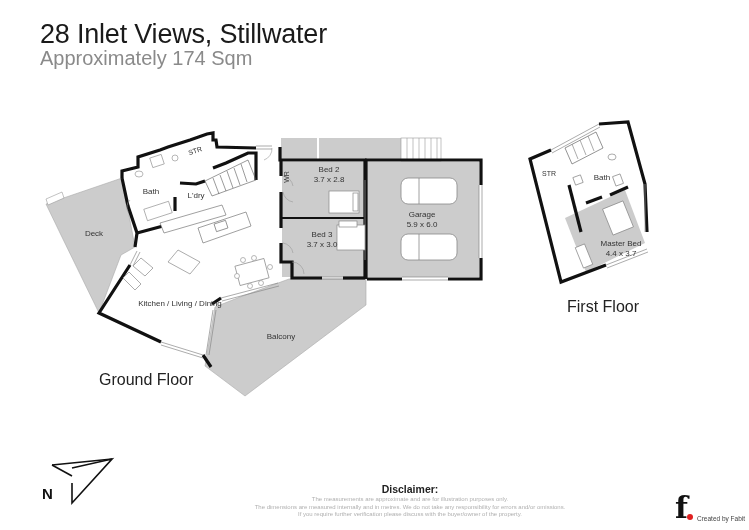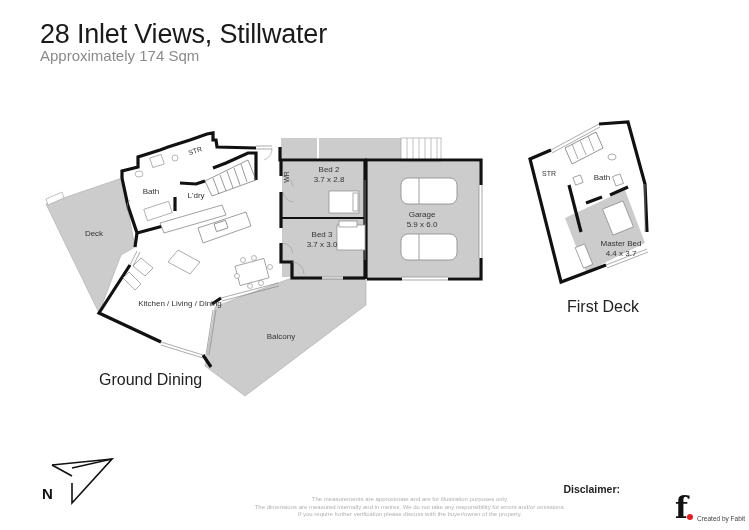--- a/index.html
+++ b/index.html
@@ -1,24 +1,24 @@
 <!DOCTYPE html>
 <html><head>
   <meta charset="utf-8">
   <style>
     html, body { margin:0; padding:0; background:#ffffff; }
     body { width:749px; height:530px; position:relative; overflow:hidden; font-family:"Liberation Sans", sans-serif; }
     .title { position:absolute; left:40px; top:19px; font-size:27px; color:#1a1a1a; letter-spacing:-0.2px; }
-    .subtitle { position:absolute; left:40px; top:47px; font-size:15px; color:#8a8a8a; }
+    .subtitle { position:absolute; left:40px; top:47px; font-size:20px; color:#8a8a8a; }
     .plan { position:absolute; left:0; top:0; }
     .floor-label { position:absolute; font-size:16px; color:#222; }
     .gf-label { left:99px; top:371px; }
     .ff-label { left:567px; top:298px; }
     .disclaimer { position:absolute; left:200px; width:420px; top:483px; text-align:center; }
-    .disc-head { font-size:10.5px; font-weight:bold; color:#222; margin-bottom:1px;text-align:right; }
+    .disc-head { font-size:10.5px; font-weight:bold; color:#222; margin-bottom:1px; }
     .disc-line { font-size:6px; color:#b0b0b0; line-height:7.5px; white-space:nowrap; }
     .north { position:absolute; left:42px; top:485px; font-size:15px; font-weight:bold; color:#111; }
     .logo { position:absolute; left:675px; top:494px; }
     .logo-f { font-family:"DejaVu Serif", serif; font-size:30px; font-weight:bold; color:#111; line-height:28px; }
     .logo-dot { position:absolute; left:12px; top:20px; width:6px; height:6px; border-radius:50%; background:#e02020; }
     .logo-text { position:absolute; left:22px; top:21px; font-size:6.5px; color:#444; white-space:nowrap; }
     .room-label { font-family:"Liberation Sans", sans-serif; fill:#333; }
   </style>
 </head>
 <body>
@@ -208,22 +208,22 @@
     <text x="621" y="256" text-anchor="middle">4.4 x 3.7</text>
   </g>
 
   <g fill="none" stroke="#111" stroke-width="1.6">
     <polyline points="72,468 112,459 72,503 72,483"></polyline>
     <line x1="52" y1="465" x2="72" y2="476"></line>
     <line x1="52" y1="465" x2="112" y2="459"></line>
   </g>
 </svg>
 
-<div class="floor-label gf-label">Ground Dining</div>
-<div class="floor-label ff-label">First Deck</div>
+<div class="floor-label gf-label">Ground Floor</div>
+<div class="floor-label ff-label">First Floor</div>
 
 <div class="north">N</div>
 
 <div class="disclaimer">
   <div class="disc-head">Disclaimer:</div>
   <div class="disc-line">The measurements are approximate and are for illustration purposes only.</div>
   <div class="disc-line">The dimensions are measured internally and in metres. We do not take any responsibility for errors and/or omissions.</div>
   <div class="disc-line">If you require further verification please discuss with the buyer/owner of the property.</div>
 </div>
 

